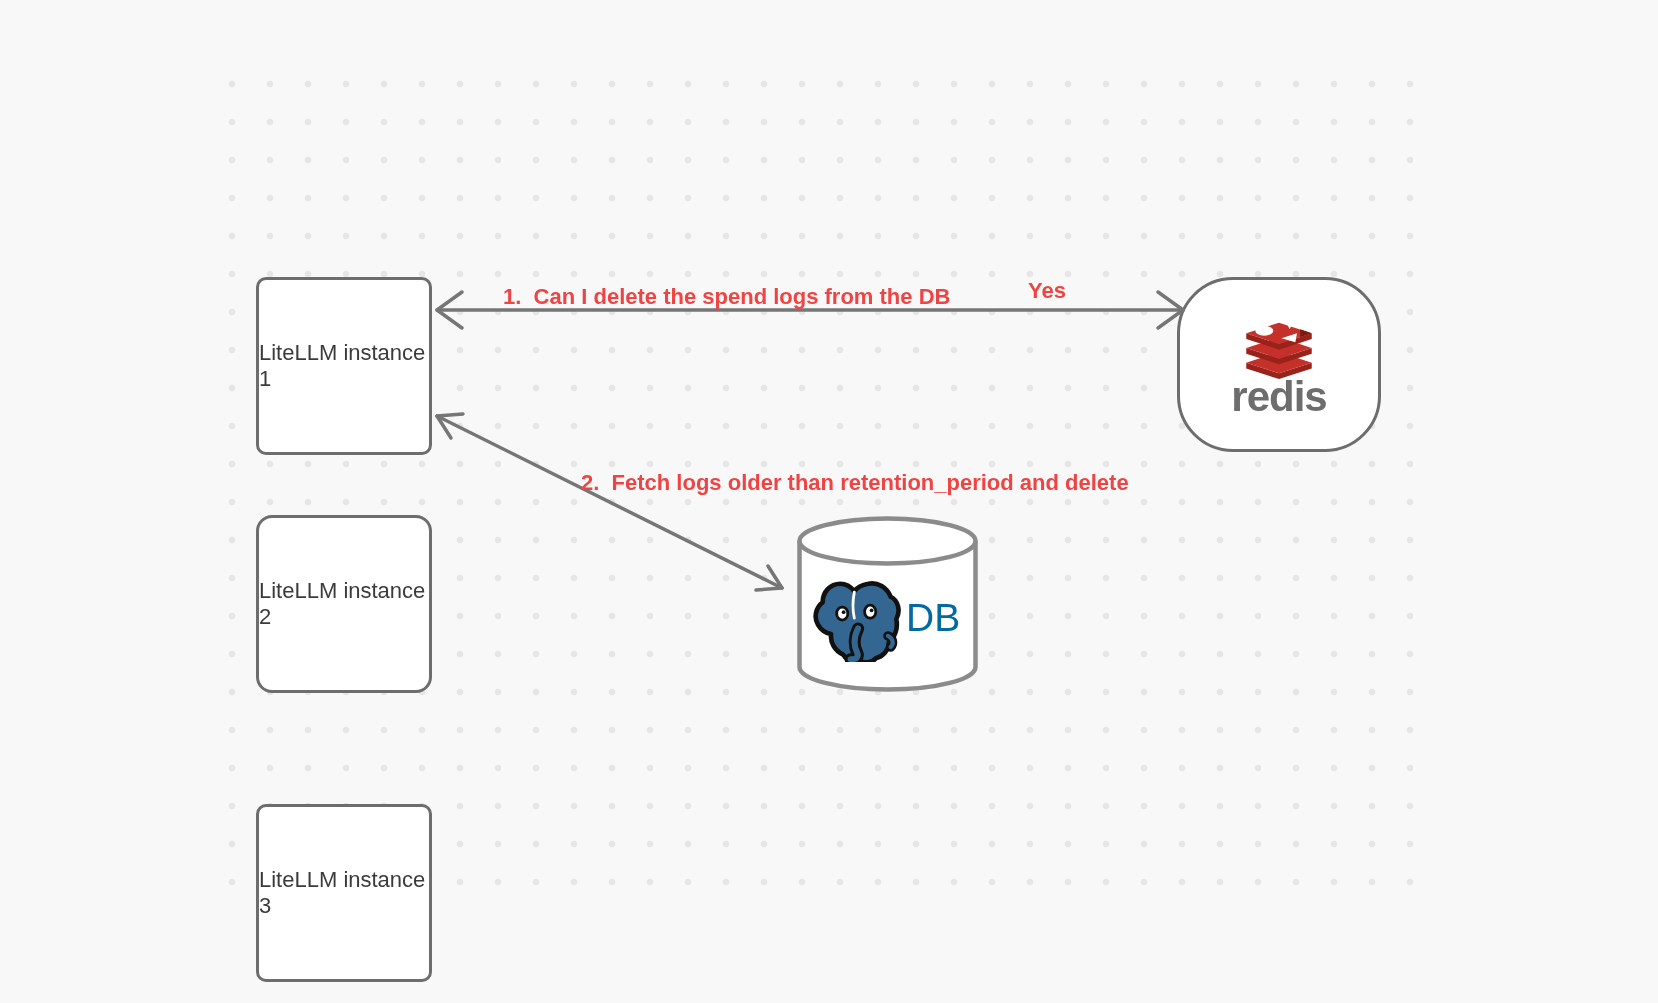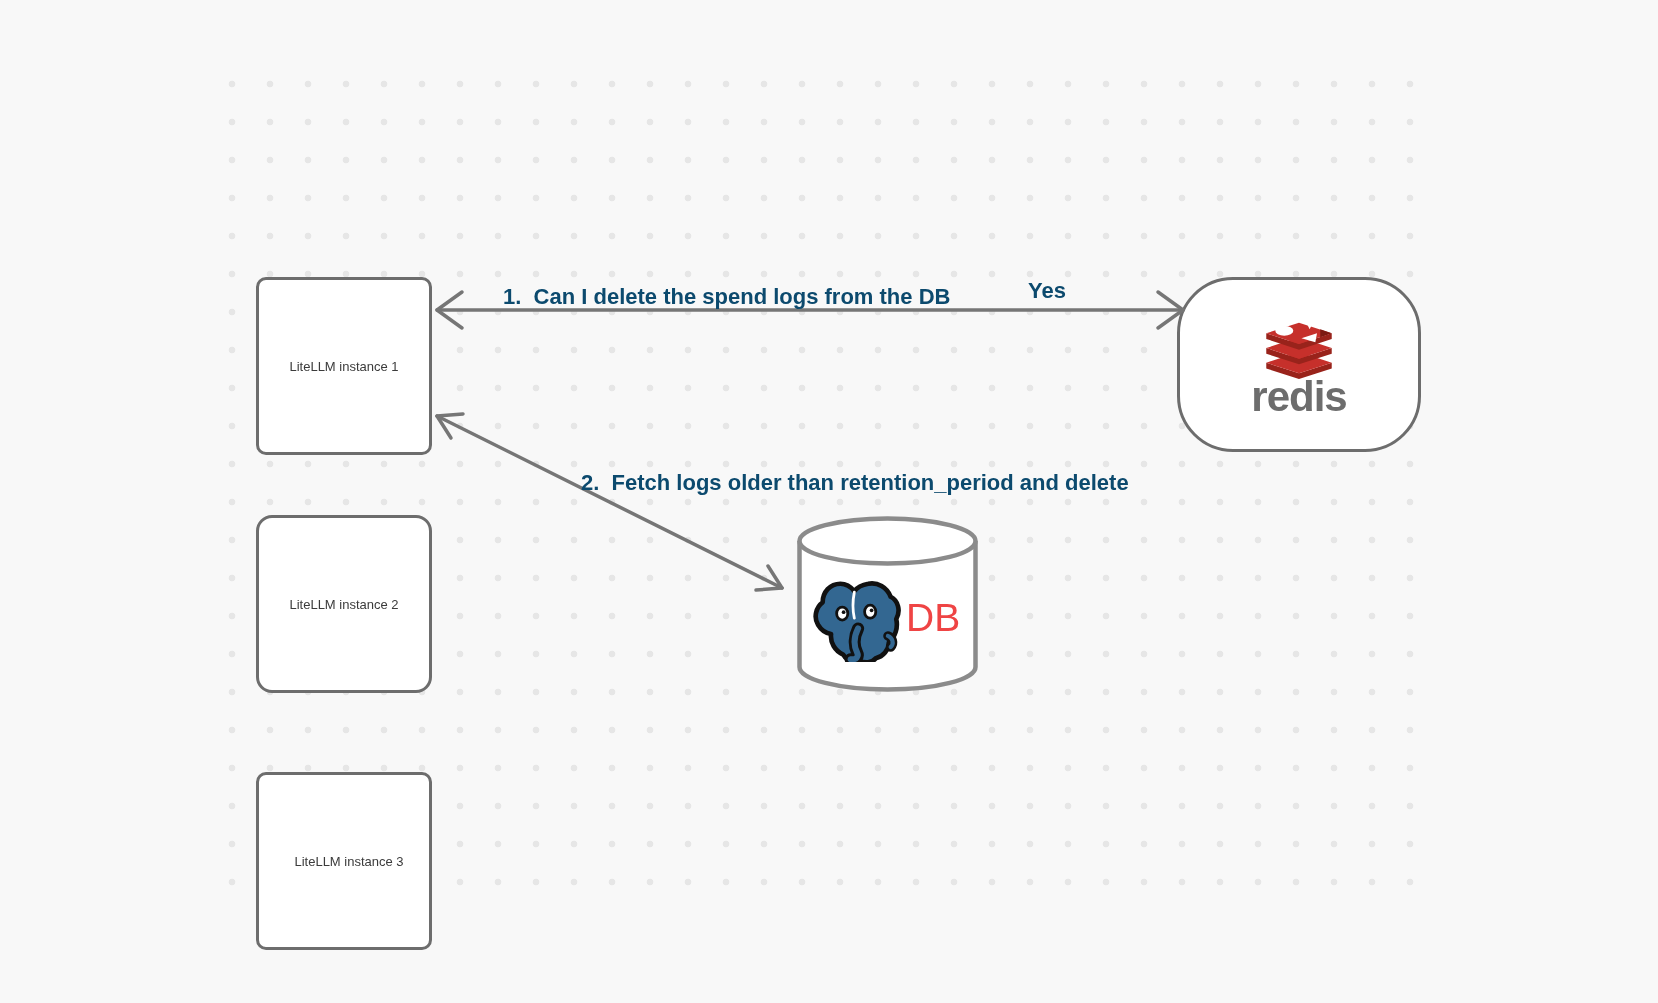--- a/index.html
+++ b/index.html
@@ -4,33 +4,33 @@
 <style>
   html,body{margin:0;padding:0;}
   body{font-family:"Liberation Sans",sans-serif;}
   #canvas{position:relative;width:1658px;height:1003px;background:#f8f8f8;overflow:hidden;}
   #dot-grid{position:absolute;left:213px;top:65px;width:1217px;height:837px;
     background-image:radial-gradient(circle,#e6e6e6 3.3px,transparent 3.6px);
     background-size:38px 38px;z-index:1;}
   .llm-node{position:absolute;left:256px;width:176px;height:178px;background:#ffffff;
     border:3.2px solid #6d6d6d;border-radius:10px;display:flex;align-items:center;
     justify-content:center;z-index:3;box-sizing:border-box;}
-  .llm-label{font-size:13px;color:#3b3b3b;}
+  .llm-label{font-size:22px;color:#3b3b3b;}
   #node-instance-1{top:277px;}
   #node-instance-2{top:515px;border-radius:16px;}
-  #node-instance-3{top:772px;padding-left:10px;}
-  #node-redis{position:absolute;left:1177px;top:277px;width:244px;height:175px;background:#ffffff;
+  #node-instance-3{top:804px;}
+  #node-redis{position:absolute;left:1177px;top:277px;width:204px;height:175px;background:#ffffff;
     border:3.5px solid #6d6d6d;border-radius:56px;display:flex;flex-direction:column;
     align-items:center;justify-content:center;z-index:3;box-sizing:border-box;}
   .redis-wordmark{font-size:42px;font-weight:700;color:#6d6d6d;line-height:1;margin-top:-8px;letter-spacing:-1px;}
   #cylinder-svg{position:absolute;left:795px;top:516px;width:185px;height:178px;z-index:3;}
   #elephant-svg{position:absolute;left:812px;top:580px;width:94px;height:82px;z-index:4;}
-  #db-label{position:absolute;left:906px;top:598px;font-size:39px;font-weight:500;color:#ef4444;z-index:4;line-height:1;}
+  #db-label{position:absolute;left:906px;top:598px;font-size:39px;font-weight:500;color:#0369a1;z-index:4;line-height:1;}
   #arrows-svg{position:absolute;left:0;top:0;width:1658px;height:1003px;z-index:5;pointer-events:none;}
-  .edge-label{position:absolute;font-weight:700;font-size:22px;color:#0c4a6e;white-space:pre;z-index:6;line-height:1.15;}
+  .edge-label{position:absolute;font-weight:700;font-size:22px;color:#ef4444;white-space:pre;z-index:6;line-height:1.15;}
   #edge1-label{left:503px;top:284px;}
   #edge1-response{left:1028px;top:278px;}
   #edge2-label{left:581px;top:461px;margin-top:9px;}
 </style>
 </head>
 <body>
 
 <div id="canvas">
 
   <div id="dot-grid"></div>

